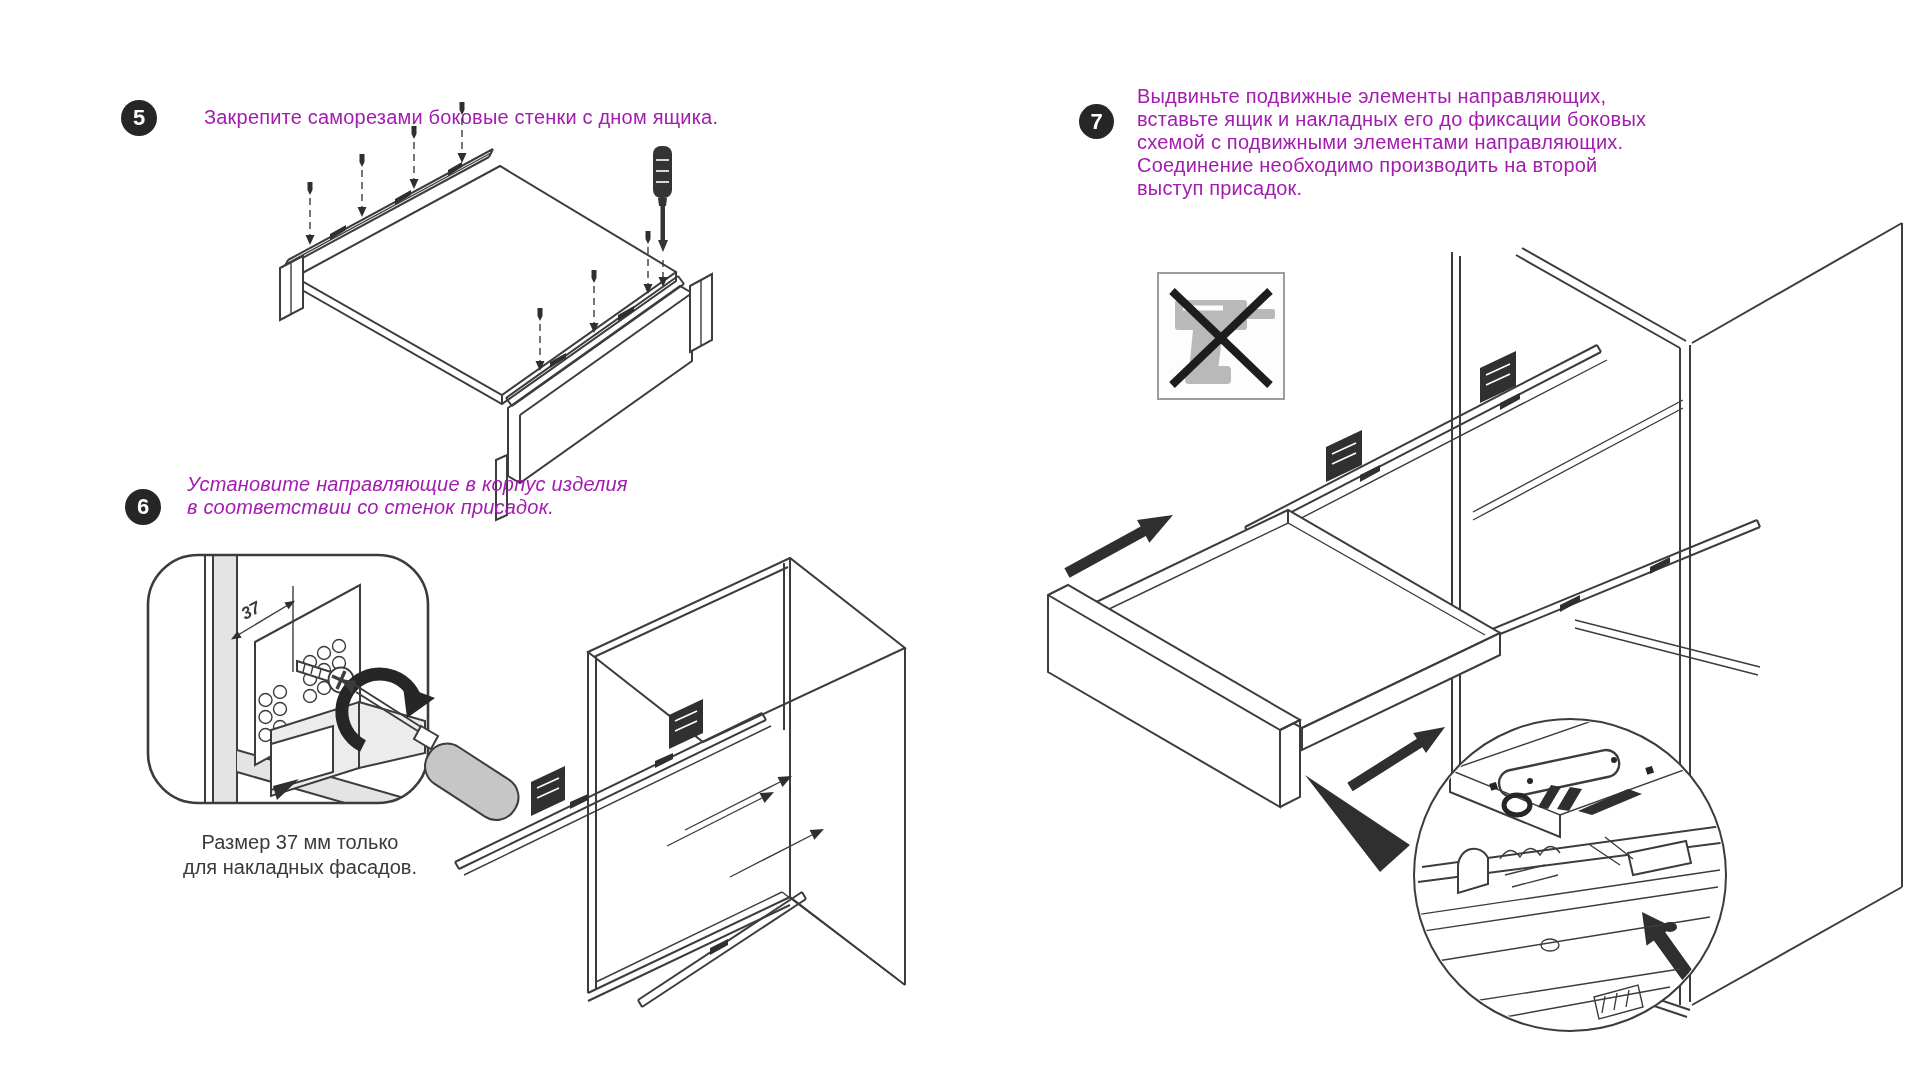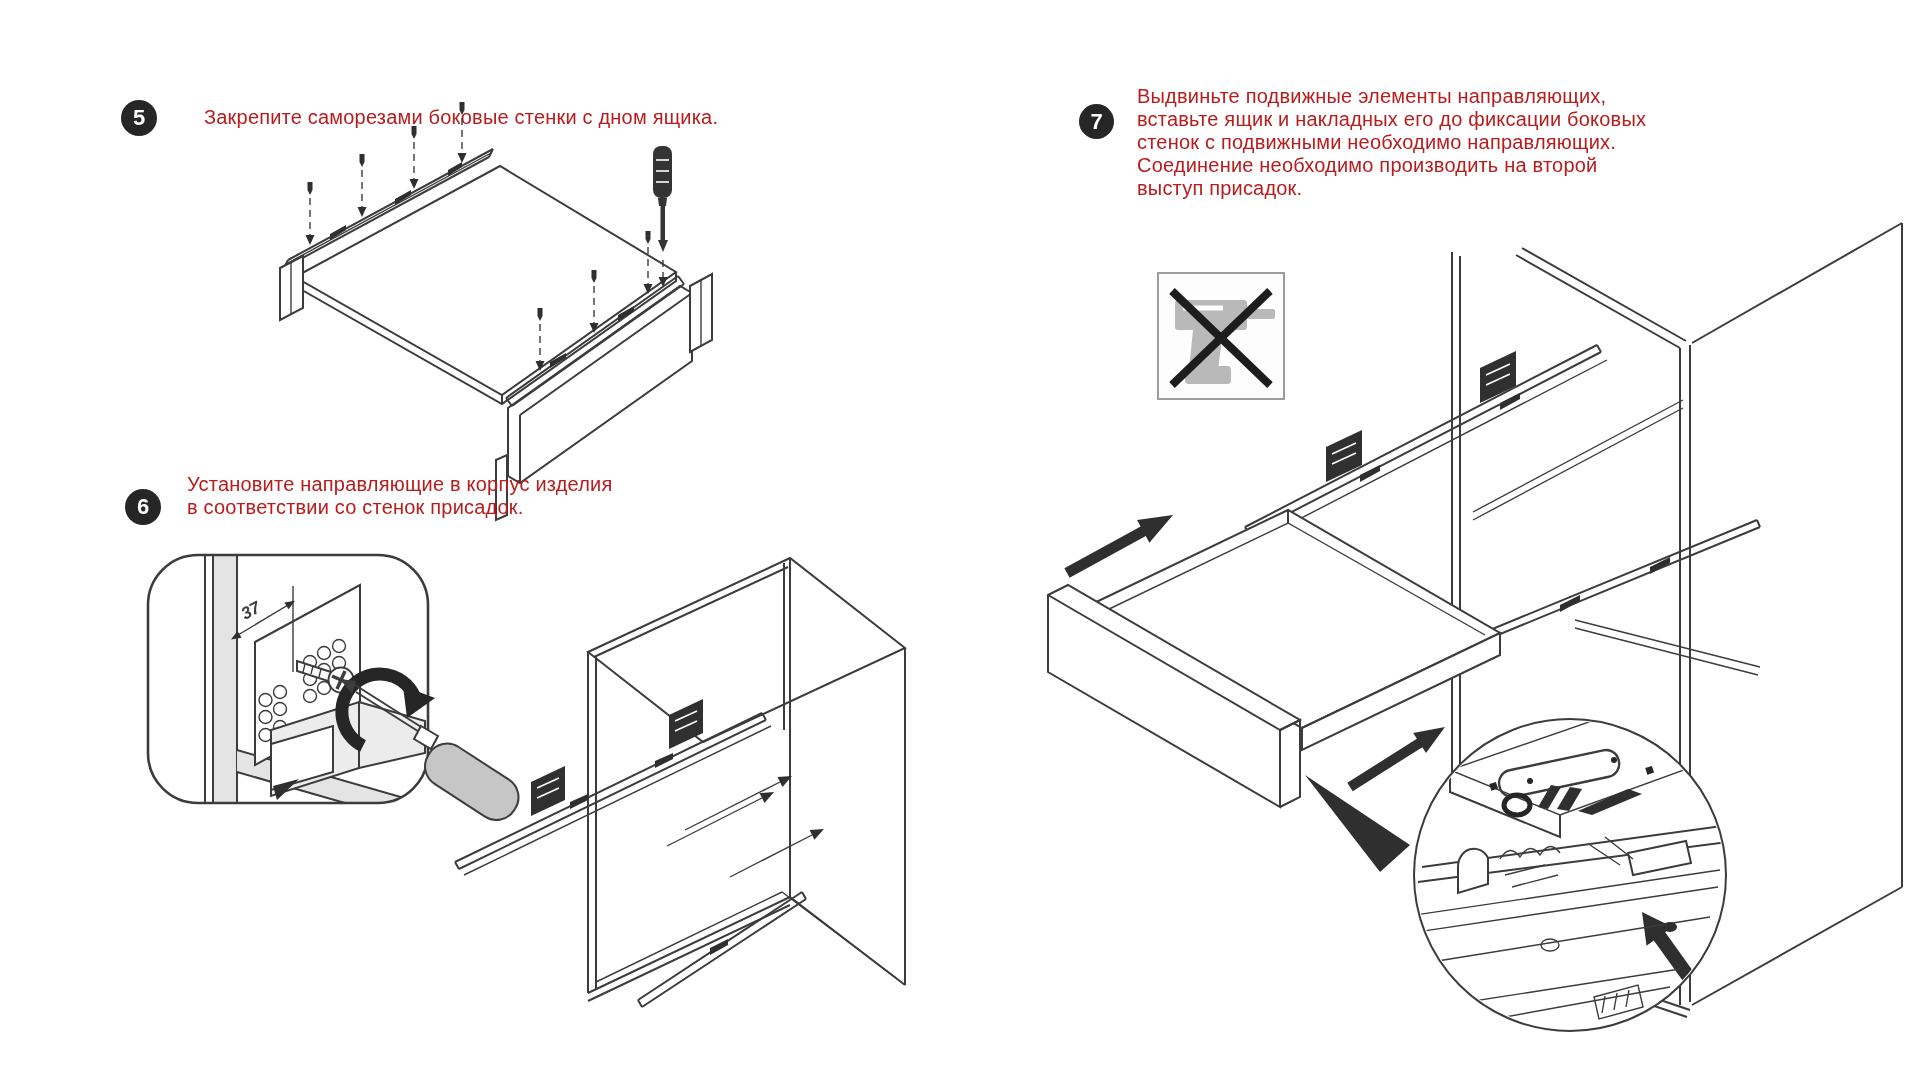--- a/index.html
+++ b/index.html
@@ -1,20 +1,20 @@
 <!DOCTYPE html>
 <html><head>
 <meta charset="utf-8">
 <style>
   html,body{margin:0;padding:0;background:#fff;}
   .canvas{position:relative;width:1924px;height:1082px;background:#ffffff;overflow:hidden;
           font-family:"Liberation Sans",sans-serif;color:#3c3c3c;}
   .badge{position:absolute;width:36px;height:36px;border-radius:50%;background:#262626;color:#fff;
          font-weight:bold;font-size:22px;display:flex;align-items:center;justify-content:center;}
-  .instr{position:absolute;font-size:20px;line-height:23px;color:#b91c1c;letter-spacing:0.2px;}
+  .instr{position:absolute;font-size:20px;line-height:23px;color:#a21caf;letter-spacing:0.2px;}
   .caption{position:absolute;font-size:20px;line-height:25px;color:#3a3a3a;text-align:center;}
   svg{position:absolute;overflow:visible;}
   .ln{stroke:#3c3c3c;stroke-width:2;fill:none;}
   .thin{stroke:#3c3c3c;stroke-width:1.4;fill:none;}
   .dk{fill:#2f2f2f;stroke:none;}
   .wt{fill:#ffffff;stroke:#3c3c3c;stroke-width:2;}
   .gy{fill:#e4e4e4;stroke:none;}
   .nodrill-box{position:absolute;border:2px solid #9c9c9c;background:#fdfdfd;}
 </style>
 </head>
@@ -86,21 +86,21 @@
       <rect x="450.5" y="106" width="4.5" height="34" fill="#343434"></rect>
       <polygon fill="#343434" points="448,140 458,140 453,152"></polygon>
       <line class="thin" x1="453" y1="160" x2="453" y2="178" stroke-dasharray="7,5"></line>
       <polygon class="dk" points="448.5,177 457.5,177 453,187"></polygon>
     </g>
   </svg>
 
   <div class="badge" style="left:125px;top:489px;">
     <span>6</span>
   </div>
-  <div class="instr" style="left:187px;top:473px;width:600px;">
+  <div class="instr" style="left:187px;top:473px;width:600px;font-style:italic;">
     <div>Установите направляющие в корпус изделия</div>
     <div>в соответствии со стенок присадок.</div>
   </div>
 
   <svg style="left:145px;top:550px;" width="400" height="270" viewBox="0 0 400 270">
     <defs>
         <clipPath id="rbClip">
           <rect x="3" y="5" width="280" height="248" rx="50"></rect>
         </clipPath>
       </defs>
@@ -161,20 +161,24 @@
     </g>
 
     <g>
       <polygon fill="#3c3c3c" points="195,129 211,131 207,144"></polygon>
       <path class="ln" d="M207,133 L284,182 M211,142 L287,190"></path>
       <polygon class="wt" points="276,176 293,186 286,199 269,189"></polygon>
       <rect x="284" y="182" width="102" height="44" rx="21" transform="rotate(33 284 204)" fill="#c6c6c6" stroke="#3c3c3c" stroke-width="2"></rect>
     </g>
   </svg>
 
+  <div class="caption" style="left:140px;top:830px;width:320px;">
+    <div>Размер 37 мм только</div>
+    <div>для накладных фасадов.</div>
+  </div>
 
   <svg style="left:430px;top:530px;" width="545" height="545" viewBox="0 0 545 545">
 
     <polygon class="wt" points="158,122 360,28 475,118 273,212"></polygon>
     <path class="ln" d="M164,127 L358,37"></path>
     <path class="ln" d="M158,122 L158,463 M166,126 L166,459"></path>
     <path class="ln" d="M360,28 L360,367 M354,33 L354,200"></path>
     <path class="ln" d="M475,118 L475,455"></path>
     <path class="ln" d="M158,463 L360,367 M360,367 L475,455 M158,471 L360,375"></path>
 
@@ -210,21 +214,21 @@
       <polygon class="dk" points="394,299 384.4,309.8 379.6,300"></polygon>
     </g>
   </svg>
 
   <div class="badge" style="left:1079px;top:104px;width:35px;height:35px;">
     <span>7</span>
   </div>
   <div class="instr" style="left:1137px;top:85px;width:600px;">
     <div>Выдвиньте подвижные элементы направляющих,</div>
     <div>вставьте ящик и накладных его до фиксации боковых</div>
-    <div>стенок с подвижными необходимо направляющих.</div>
+    <div>схемой с подвижными элементами направляющих.</div>
     <div>Соединение необходимо производить на второй</div>
     <div>выступ присадок.</div>
   </div>
 
   <div class="nodrill-box" style="left:1157px;top:272px;width:124px;height:124px;">
     <svg width="124" height="124" viewBox="0 0 124 124" style="left:0;top:0;">
       <g fill="#b9b9b9">
         <rect x="16" y="26" width="72" height="30" rx="3"></rect>
         <rect x="86" y="35" width="30" height="10" rx="2"></rect>
         <polygon points="34,56 64,56 59,96 30,96"></polygon>

